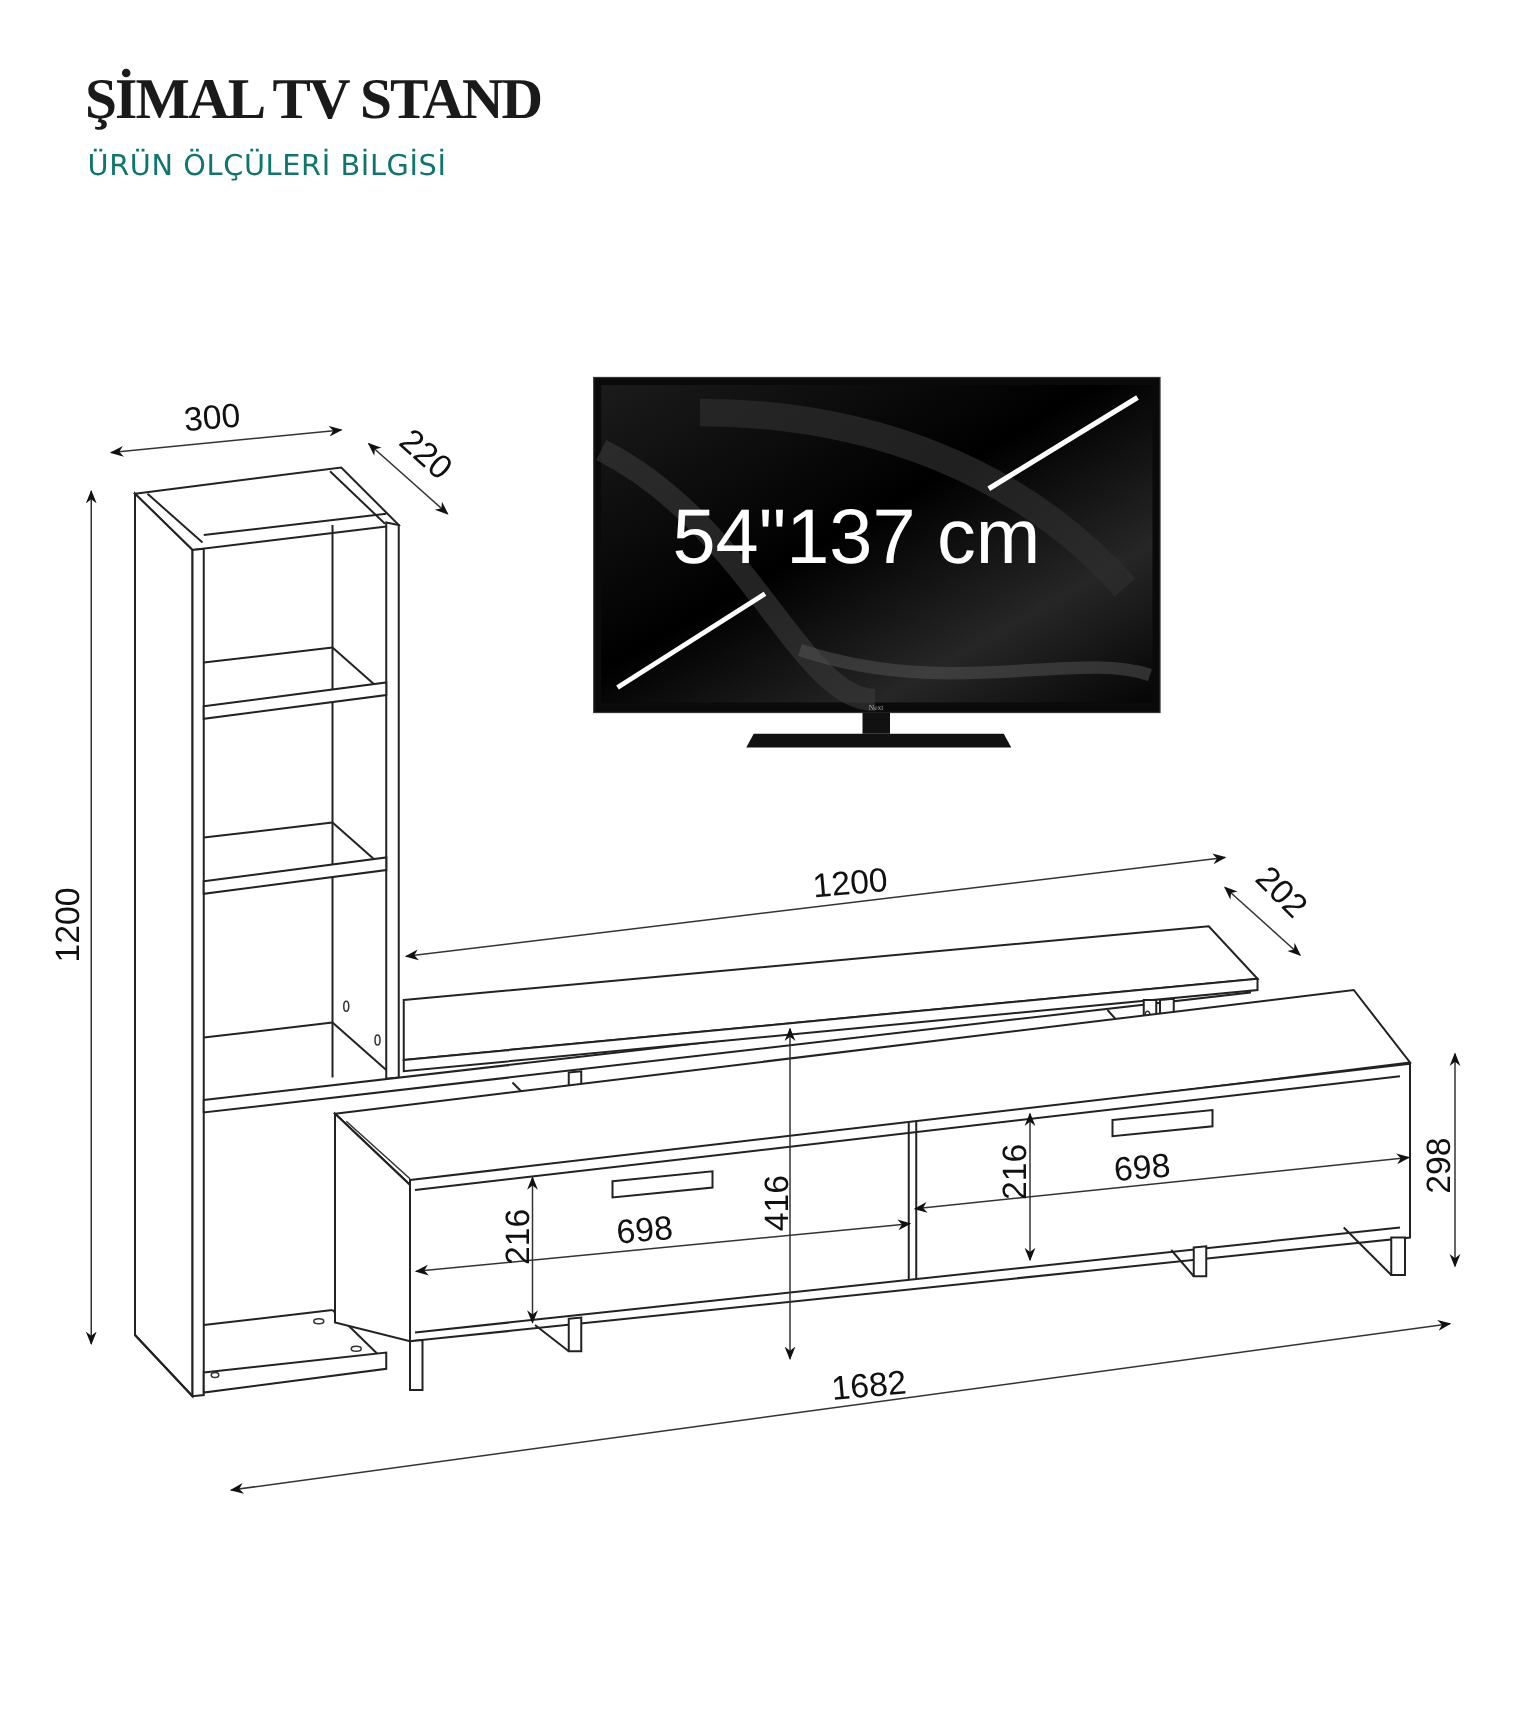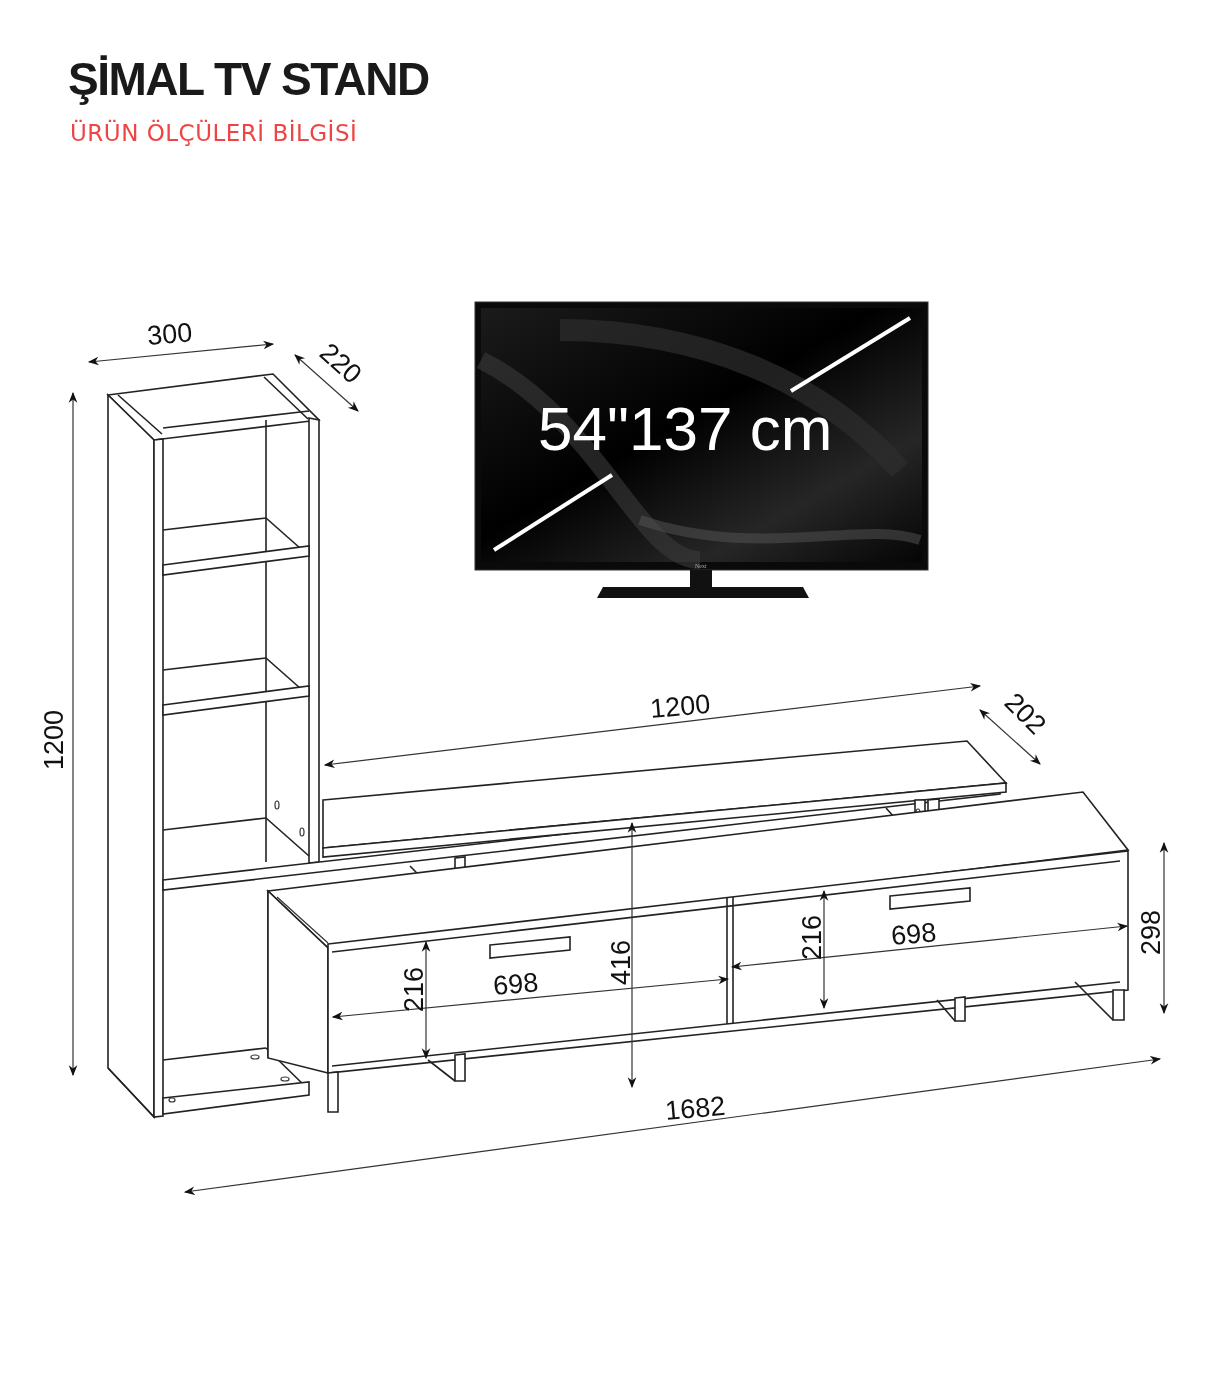--- a/index.html
+++ b/index.html
@@ -1,18 +1,18 @@
 <!DOCTYPE html>
 <html><head>
 <meta charset="utf-8">
 <style>
   html, body { margin: 0; padding: 0; background: #ffffff; }
   body { width: 1214px; height: 1388px; position: relative; overflow: hidden; font-family: "Liberation Sans", sans-serif; }
-  .title { position: absolute; left: 68px; top: 52px; font-family: Liberation Sans, sans-serif; font-weight: bold; font-size: 46px; letter-spacing: -1.5px; color: #1a1a1a; }
-  .subtitle { position: absolute; left: 70px; top: 120px; font-family: "DejaVu Sans", sans-serif; font-size: 23px; letter-spacing: 0.5px; color: #ef4444; }
+  .title { position: absolute; left: 68px; top: 52px; font-family: Liberation Serif, serif; font-weight: bold; font-size: 46px; letter-spacing: -1.5px; color: #1a1a1a; }
+  .subtitle { position: absolute; left: 70px; top: 120px; font-family: "DejaVu Sans", sans-serif; font-size: 23px; letter-spacing: 0.5px; color: #0f766e; }
   svg.drawing { position: absolute; left: 0; top: 0; }
   .ln { stroke: #222; stroke-width: 1.6; fill: none; }
   .lnf { stroke: #222; stroke-width: 1.6; fill: #fff; }
   .thin { stroke: #333; stroke-width: 1.2; fill: none; }
   .dim { font-family: "Liberation Sans", sans-serif; font-size: 27px; fill: #111; }
   .tvtext { font-family: "Liberation Sans", sans-serif; font-size: 62px; fill: #ffffff; }
 </style>
 </head>
 <body>
 

